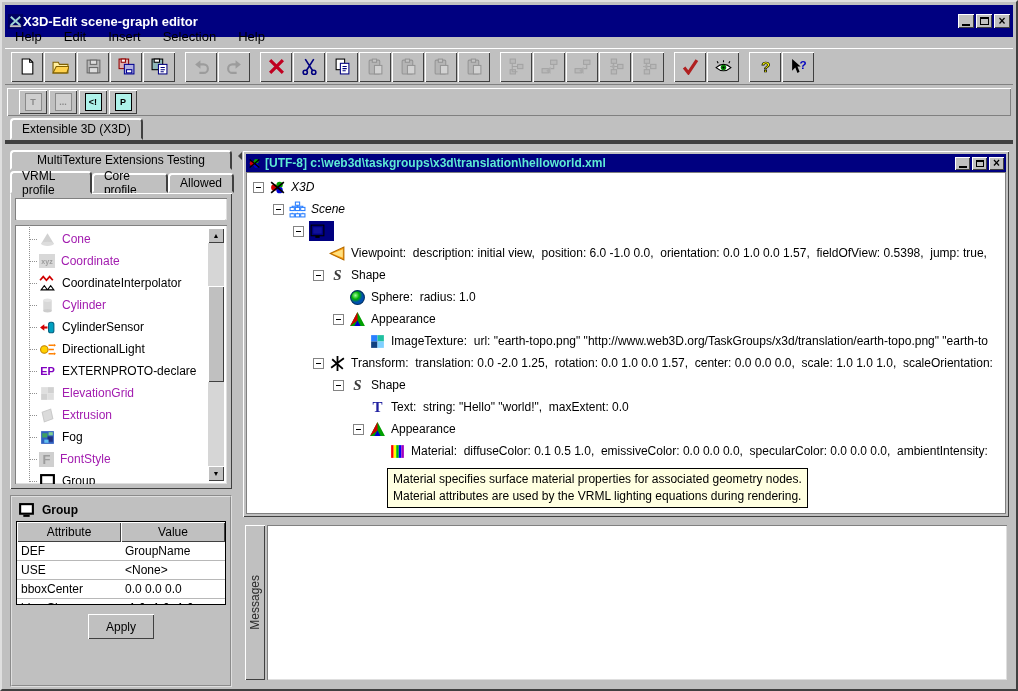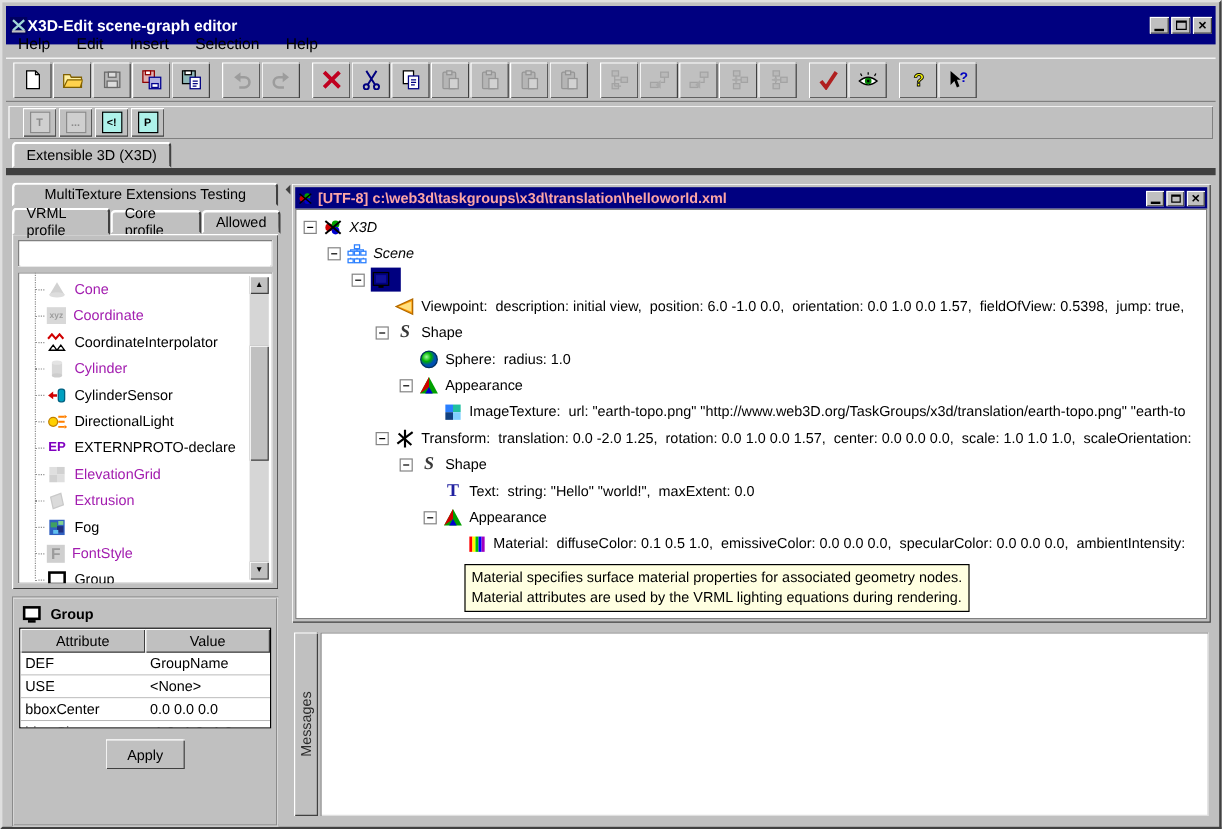--- a/index.html
+++ b/index.html
@@ -35,21 +35,21 @@
   .scrolly{width:17px;height:18px;border:1px solid #000;display:flex;align-items:center;justify-content:center;
            font-weight:bold;font-size:9px;background:#aef2ea;}
   .dis .scrolly{background:#cfcfcf;color:#8a8a8a;border-color:#8a8a8a;}
 
   
   .tab{background:#c0c0c0;border:2px solid;border-color:#ffffff #404040 #c0c0c0 #ffffff;border-radius:4px 4px 0 0;
        display:flex;align-items:center;justify-content:center;padding:0 10px;}
   .tabrow{position:absolute;left:8px;top:116px;height:22px;display:flex;}
 
   
-  .main{position:absolute;left:3px;top:138px;right:3px;bottom:3px;display:flex;border-top:6px solid #404040;}
+  .main{position:absolute;left:3px;top:138px;right:3px;bottom:3px;display:flex;border-top:4px solid #404040;}
 
   
   .palette{width:230px;position:relative;padding:4px 1px 0 3px;}
   .ctx-tab{height:20px;margin:2px 2px 0 2px;font-size:12px;}
   .ptabs{display:flex;margin-left:2px;align-items:flex-end;height:23px;}
   .ptab{height:20px;font-size:12px;}
   .ptab.active{height:23px;margin-bottom:-1px;z-index:2;position:relative;}
   .pbody{margin:0 2px 0 2px;padding:5px;height:296px;display:flex;flex-direction:column;gap:5px;position:relative;z-index:1;}
   .filter{height:20px;width:100%;border:none;outline:none;padding:0 3px;font-size:12px;}
   .filterwrap{height:22px;padding:2px;}
@@ -83,21 +83,21 @@
   .applybtn{width:66px;height:25px;display:flex;align-items:center;justify-content:center;font-size:12px;}
 
   
   .splitter{width:6px;position:relative;}
   .splitter::before{content:"";position:absolute;top:8px;left:-1px;border:4px solid transparent;border-right-color:#404040;}
 
   
   .rpane{flex:1;position:relative;}
   .eframe{position:absolute;left:2px;top:7px;right:4px;height:366px;padding:3px;}
   .etitle{position:absolute;left:3px;right:3px;top:3px;height:18px;background:#000080;display:flex;align-items:center;gap:4px;padding:0 2px;}
-  .etitle .t{color:#fca5a5;font-weight:bold;font-size:12px;flex:1;white-space:nowrap;overflow:hidden;}
+  .etitle .t{color:#5eead4;font-weight:bold;font-size:12px;flex:1;white-space:nowrap;overflow:hidden;}
   .ebtn{width:15px;height:13px;display:flex;align-items:center;justify-content:center;}
   .econtent{position:absolute;left:3px;right:3px;top:21px;bottom:3px;background:#fff;border:1px solid #808080;overflow:hidden;padding-top:3px;}
   .trow{height:22px;display:flex;align-items:center;white-space:pre;}
   .l0{padding-left:6px;}.l1{padding-left:26px;}.l2{padding-left:46px;}.l3{padding-left:66px;}
   .l4{padding-left:86px;}.l5{padding-left:106px;}.l6{padding-left:126px;}
   .exp{width:11px;height:11px;min-width:11px;background:#fff;border:1px solid #848484;position:relative;margin-right:5px;}
   .exp::after{content:"";position:absolute;left:2px;top:4px;width:5px;height:1px;background:#000;}
   .expsp{width:16px;min-width:16px;}
   .tic{width:17px;height:17px;min-width:17px;margin-right:5px;display:flex;align-items:center;justify-content:center;}
   .tlabel{font-size:12px;white-space:pre;}

